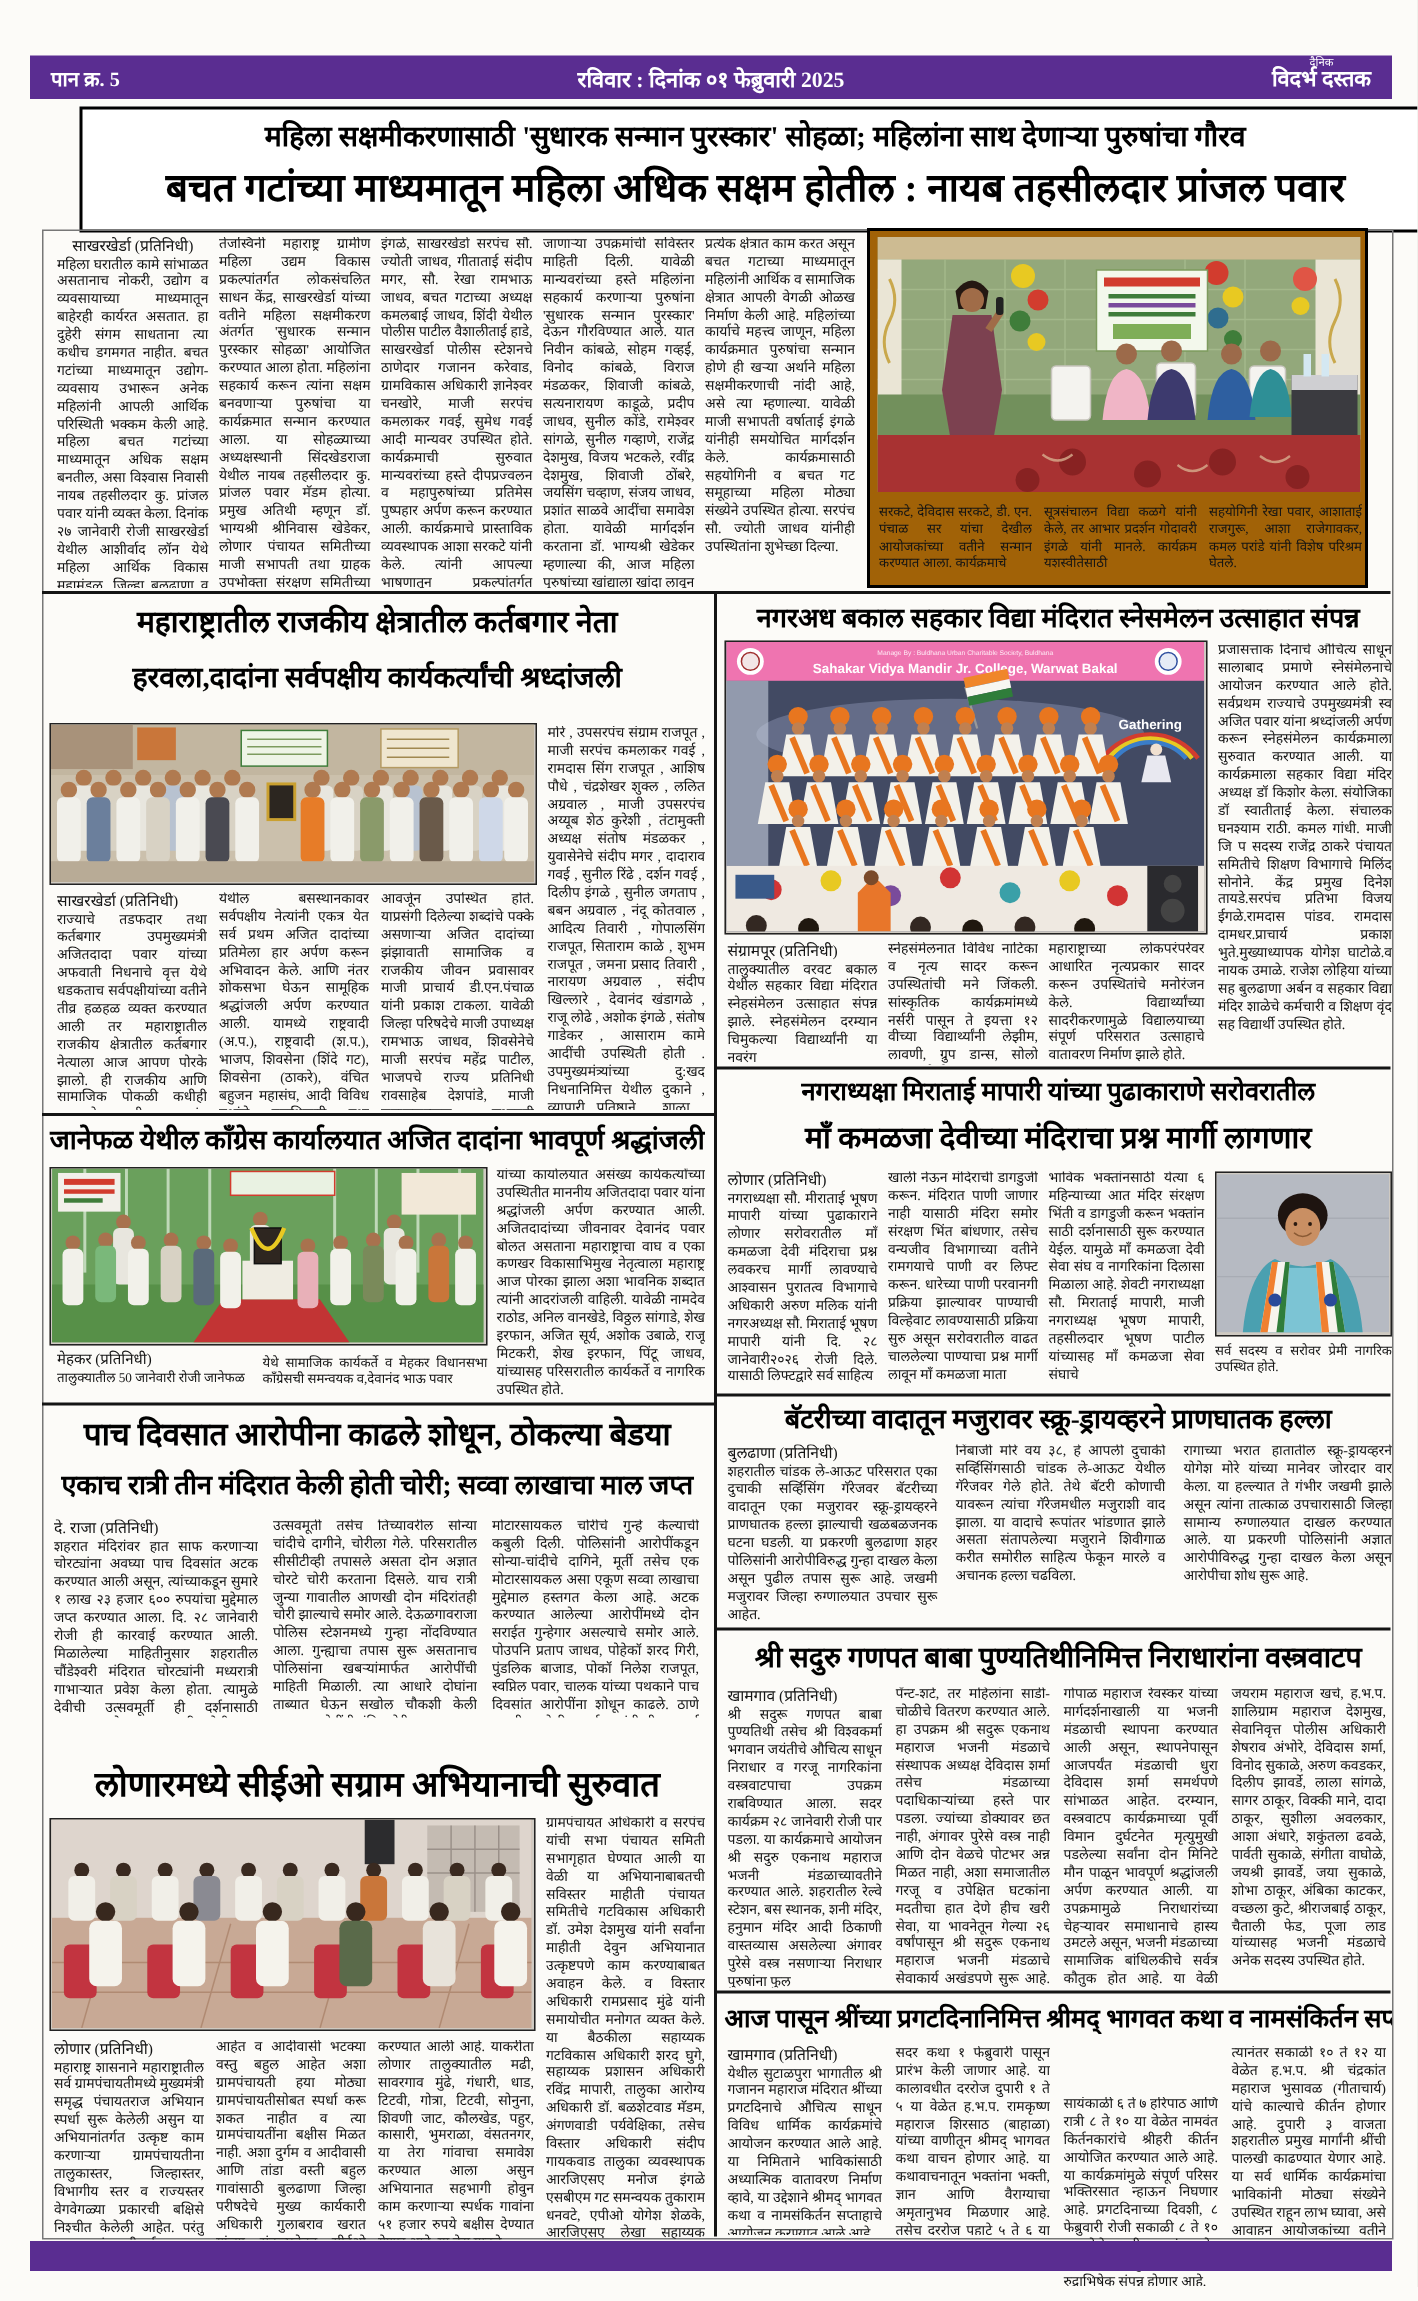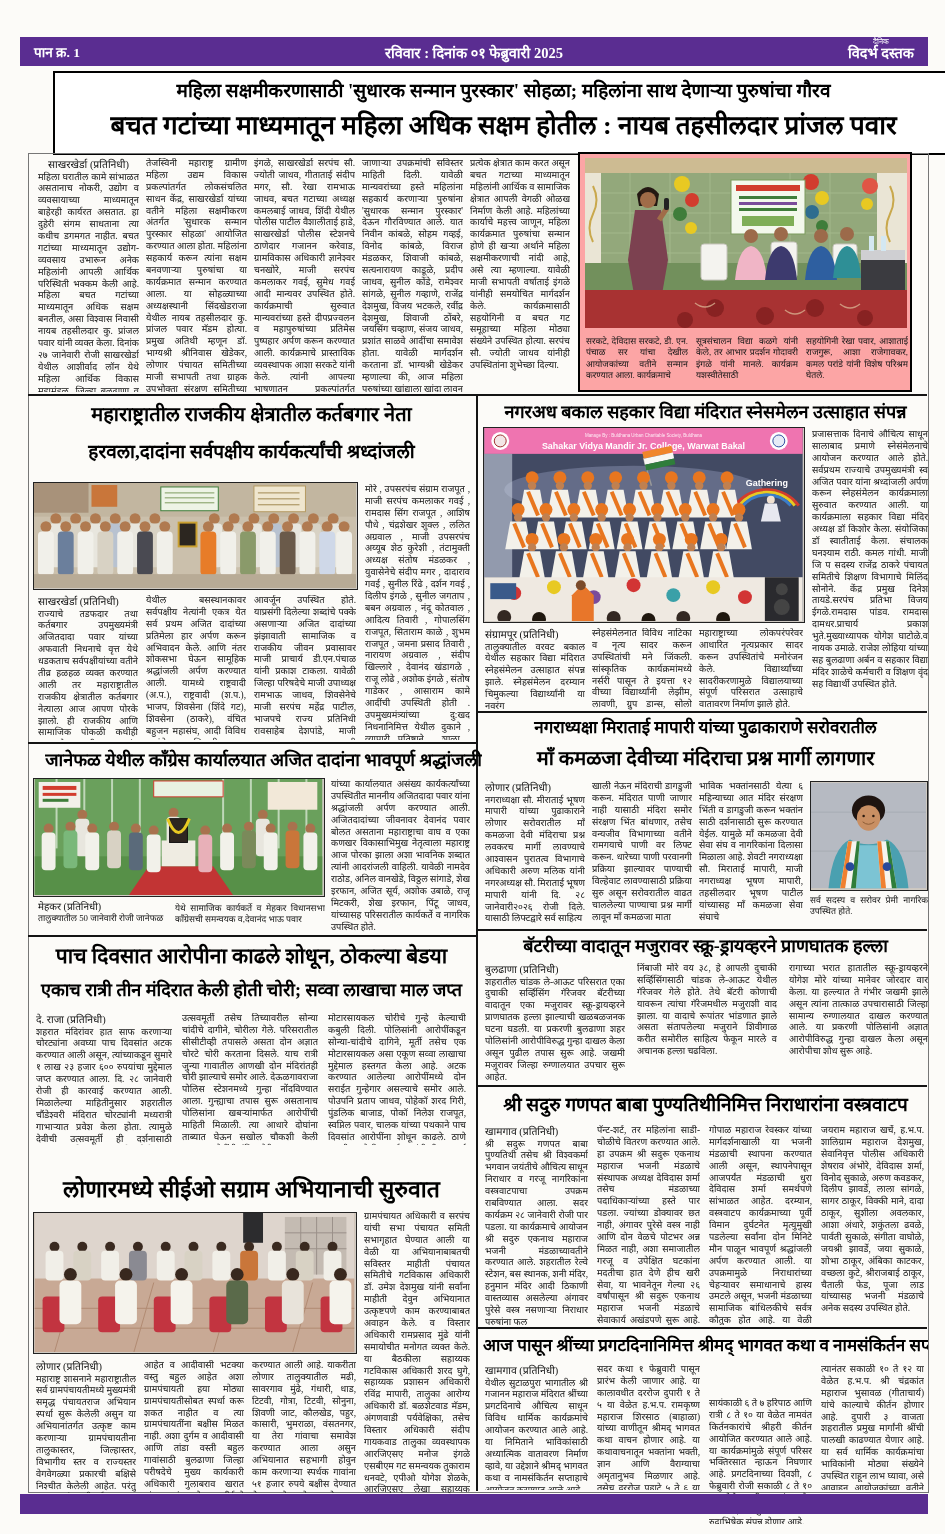--- a/index.html
+++ b/index.html
@@ -7,34 +7,34 @@
         font-family:"Liberation Serif","DejaVu Serif",serif;color:#141414;}
   .abs{position:absolute;margin-left:28px;}
   .bar{position:absolute;background:#5a2d91;color:#fff;}
   .rule{position:absolute;background:#141414;}
   .frame{position:absolute;border:1px solid #777;pointer-events:none;}
   .hl{position:absolute;font-weight:bold;color:#000;text-align:center;white-space:nowrap;overflow:hidden;}
   .col{position:absolute;font-size:9.3px;line-height:1.28;text-align:justify;overflow:hidden;word-break:break-word;}
   .cap{position:absolute;font-size:8.8px;line-height:1.3;text-align:justify;overflow:hidden;}
   .dl{display:block;font-weight:normal;font-size:10.4px;line-height:1.3;}
   .ph{position:absolute;border:1.5px solid #222;box-sizing:border-box;overflow:hidden;background:#cfcac2;}
-  .phbox{position:absolute;border:2px solid #000;box-sizing:border-box;background:#fca5a5;}
+  .phbox{position:absolute;border:2px solid #000;box-sizing:border-box;background:#a16207;}
   .hb-left{position:absolute;left:14px;top:6px;font-size:13.5px;font-weight:bold;}
   .hb-date{position:absolute;left:0;right:0;top:5px;text-align:center;font-size:14.5px;font-weight:bold;}
   .hb-mast{position:absolute;right:14px;top:1px;text-align:center;line-height:1;margin-left:11px;}
   .hb-mast .t{font-size:7.5px;}
   .hb-mast .b{font-size:14.5px;font-weight:bold;}
 </style>
 </head>
 <body>
 
 <div class="page">
 
   <div class="bar" style="left:20px;top:37px;width:908px;height:29px;">
-    <div class="hb-left">पान क्र. 1</div>
+    <div class="hb-left">पान क्र. 5</div>
     <div class="hb-date">रविवार : दिनांक ०१ फेब्रुवारी 2025</div>
     <div class="hb-mast">
       <div class="t">दैनिक</div>
       <div class="b">विदर्भ दस्तक</div>
     </div>
   </div>
 
   <div class="abs" style="left:25px;top:71px;width:897px;height:80px;border:2px solid #000;background:#fff;">
     <div class="hl" style="left:0;right:0;top:4px;font-size:19px;position:absolute;">महिला सक्षमीकरणासाठी 'सुधारक सन्मान पुरस्कार' सोहळा; महिलांना साथ देणाऱ्या पुरुषांचा गौरव</div>
     <div class="hl" style="left:0;right:0;top:33px;font-size:26px;position:absolute;">बचत गटांच्या माध्यमातून महिला अधिक सक्षम होतील : नायब तहसीलदार प्रांजल पवार</div>
@@ -325,21 +325,21 @@
       <polygon points="68,60 72,60 77,108 72,108" fill="#f08030"></polygon>
       <polygon points="77,60 80,60 88,108 83,108" fill="#2f7d3a"></polygon>
       <circle cx="40" cy="86" r="4.5" fill="#2a4a9a"></circle>
         <circle cx="78" cy="86" r="4.5" fill="#2a4a9a"></circle>
     </svg>
   </div>
   <div class="cap" style="left:810px;top:895px;width:118px;height:32px;">सर्व सदस्य व सरोवर प्रेमी नागरिक उपस्थित होते.</div>
 
   <div class="rule" style="left:478px;top:929px;width:449px;height:2px;"></div>
 
-  <div class="hl" style="left:33px;top:747px;width:437px;font-size:18px;margin-left:12px;">जानेफळ येथील काँग्रेस कार्यालयात अजित दादांना भावपूर्ण श्रद्धांजली</div>
+  <div class="hl" style="left:33px;top:747px;width:437px;font-size:18px;">जानेफळ येथील काँग्रेस कार्यालयात अजित दादांना भावपूर्ण श्रद्धांजली</div>
 
   <div class="ph" style="left:33px;top:778px;width:292px;height:119px;">
     <svg viewBox="0 0 290 117" width="289" height="116">
       <defs>
           <g id="jm">
             <circle cx="0" cy="0" r="5" fill="#a8724e"></circle>
             <rect x="-7" y="4" width="14" height="38" rx="4" fill="currentColor"></rect>
           </g>
         </defs>
       <rect width="290" height="117" fill="#6aa05c"></rect>

